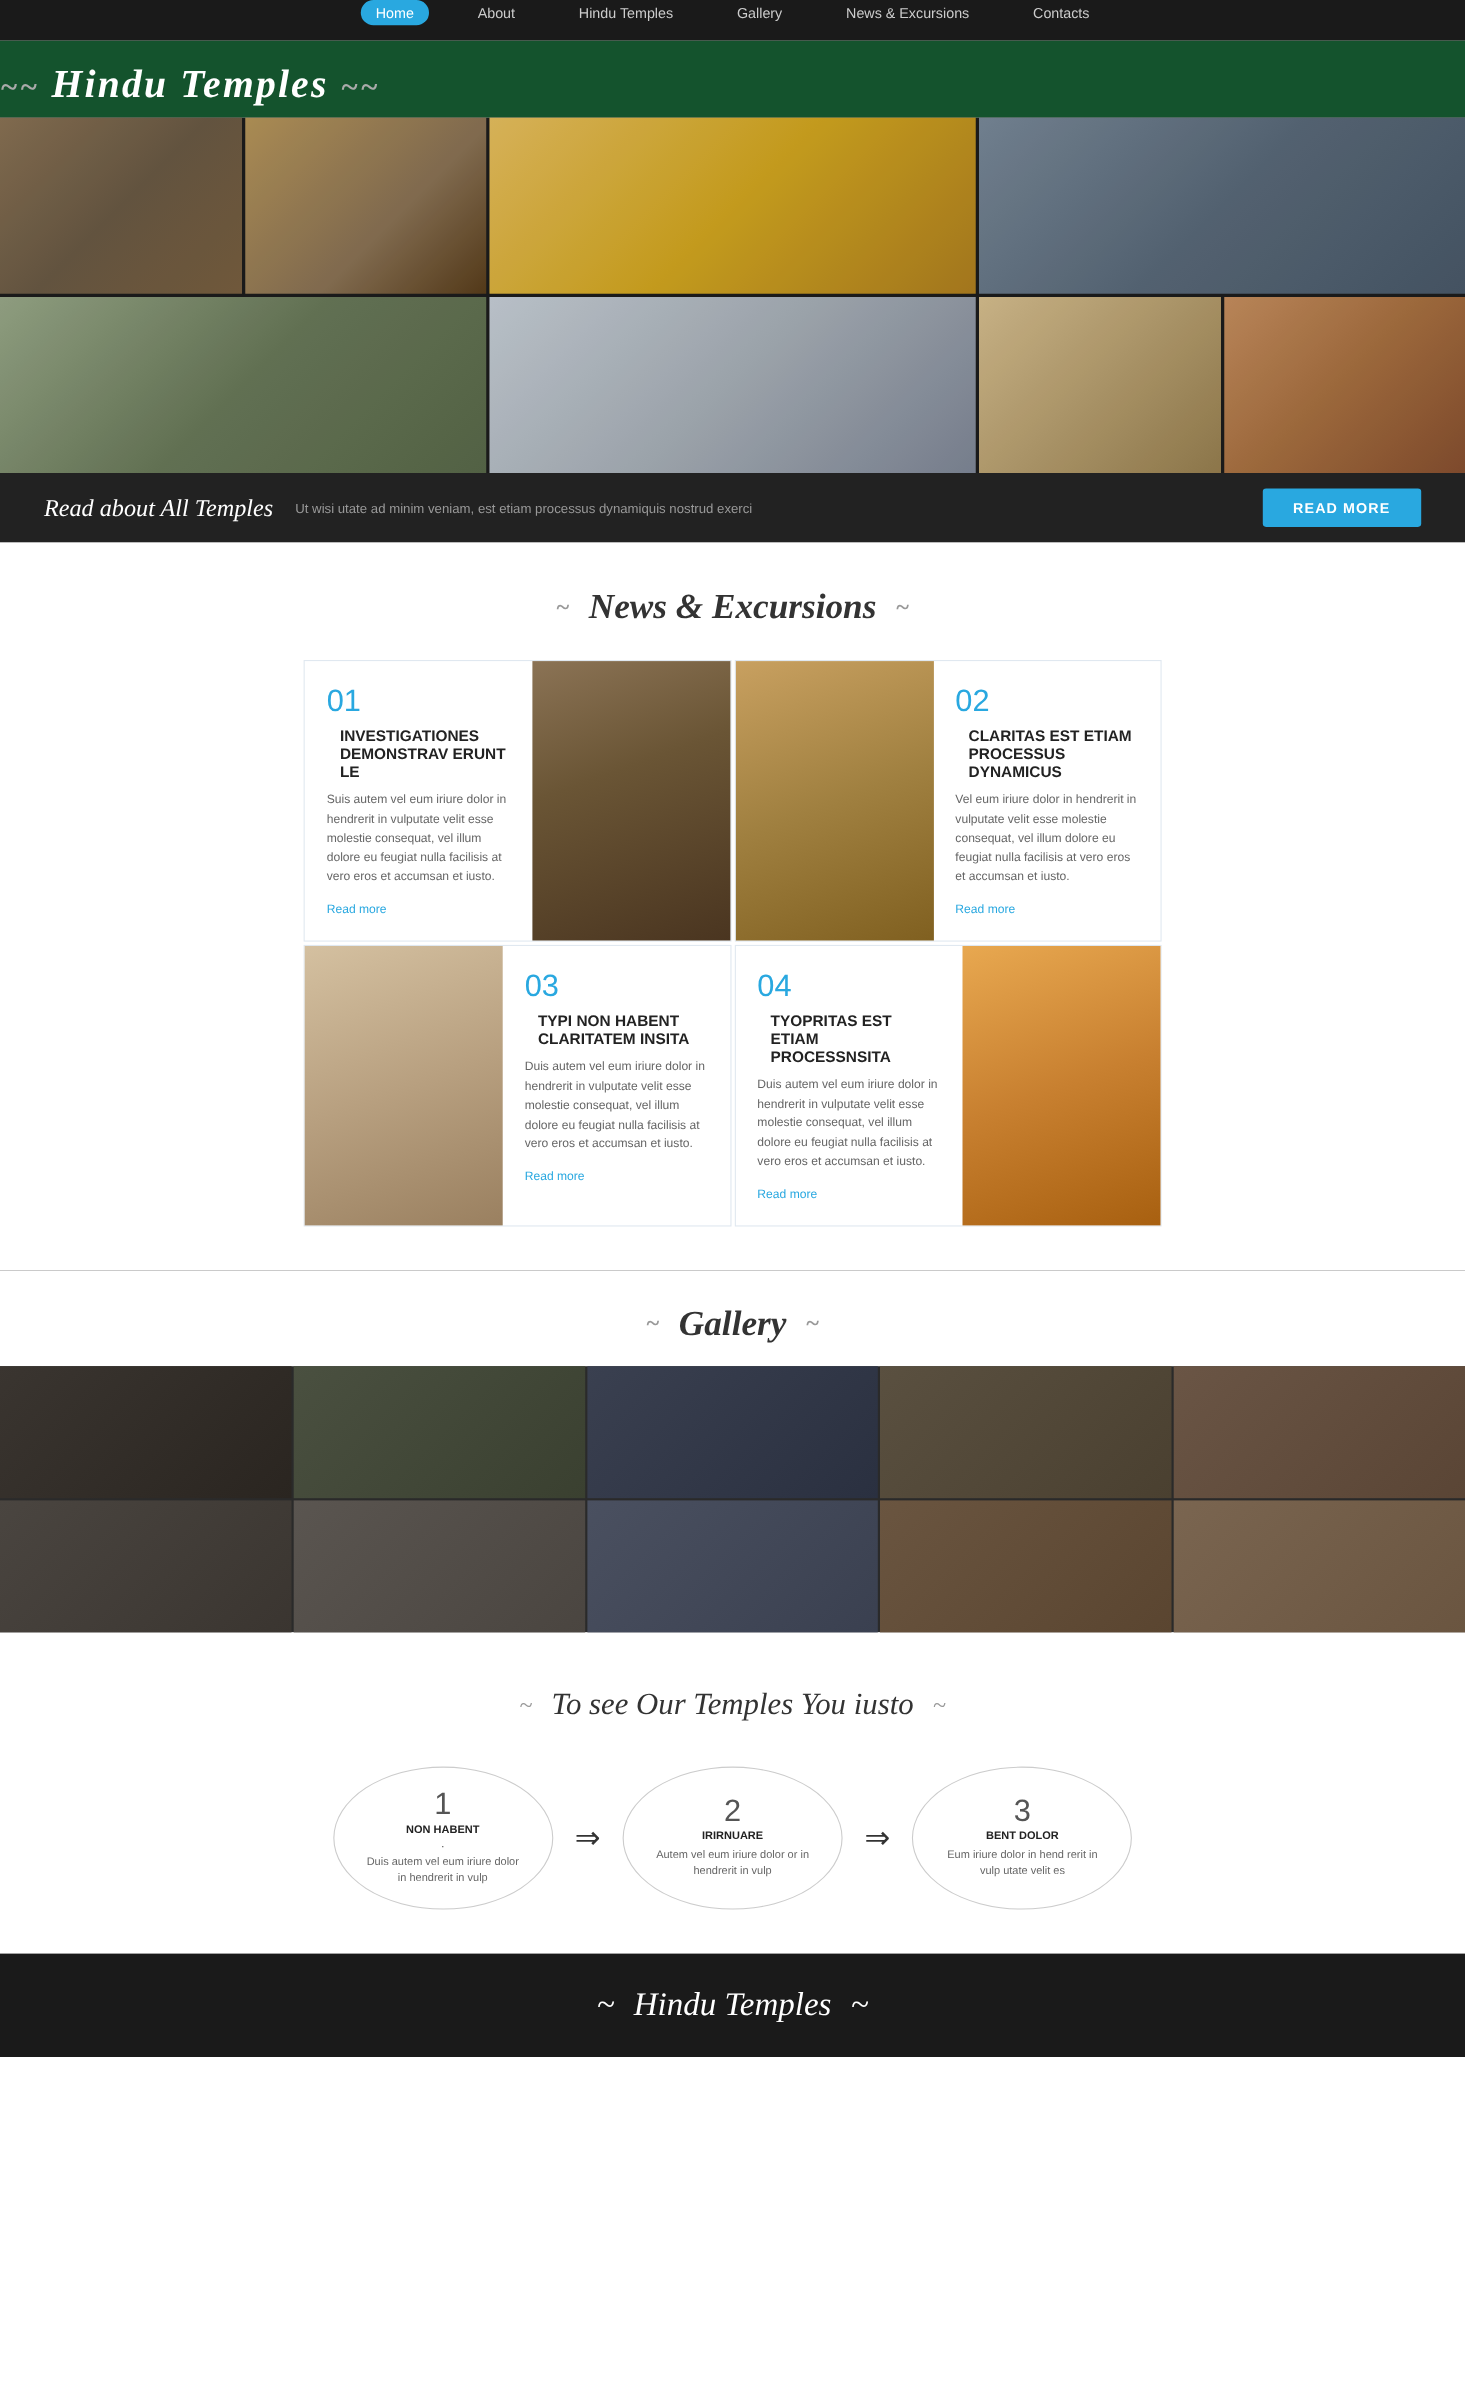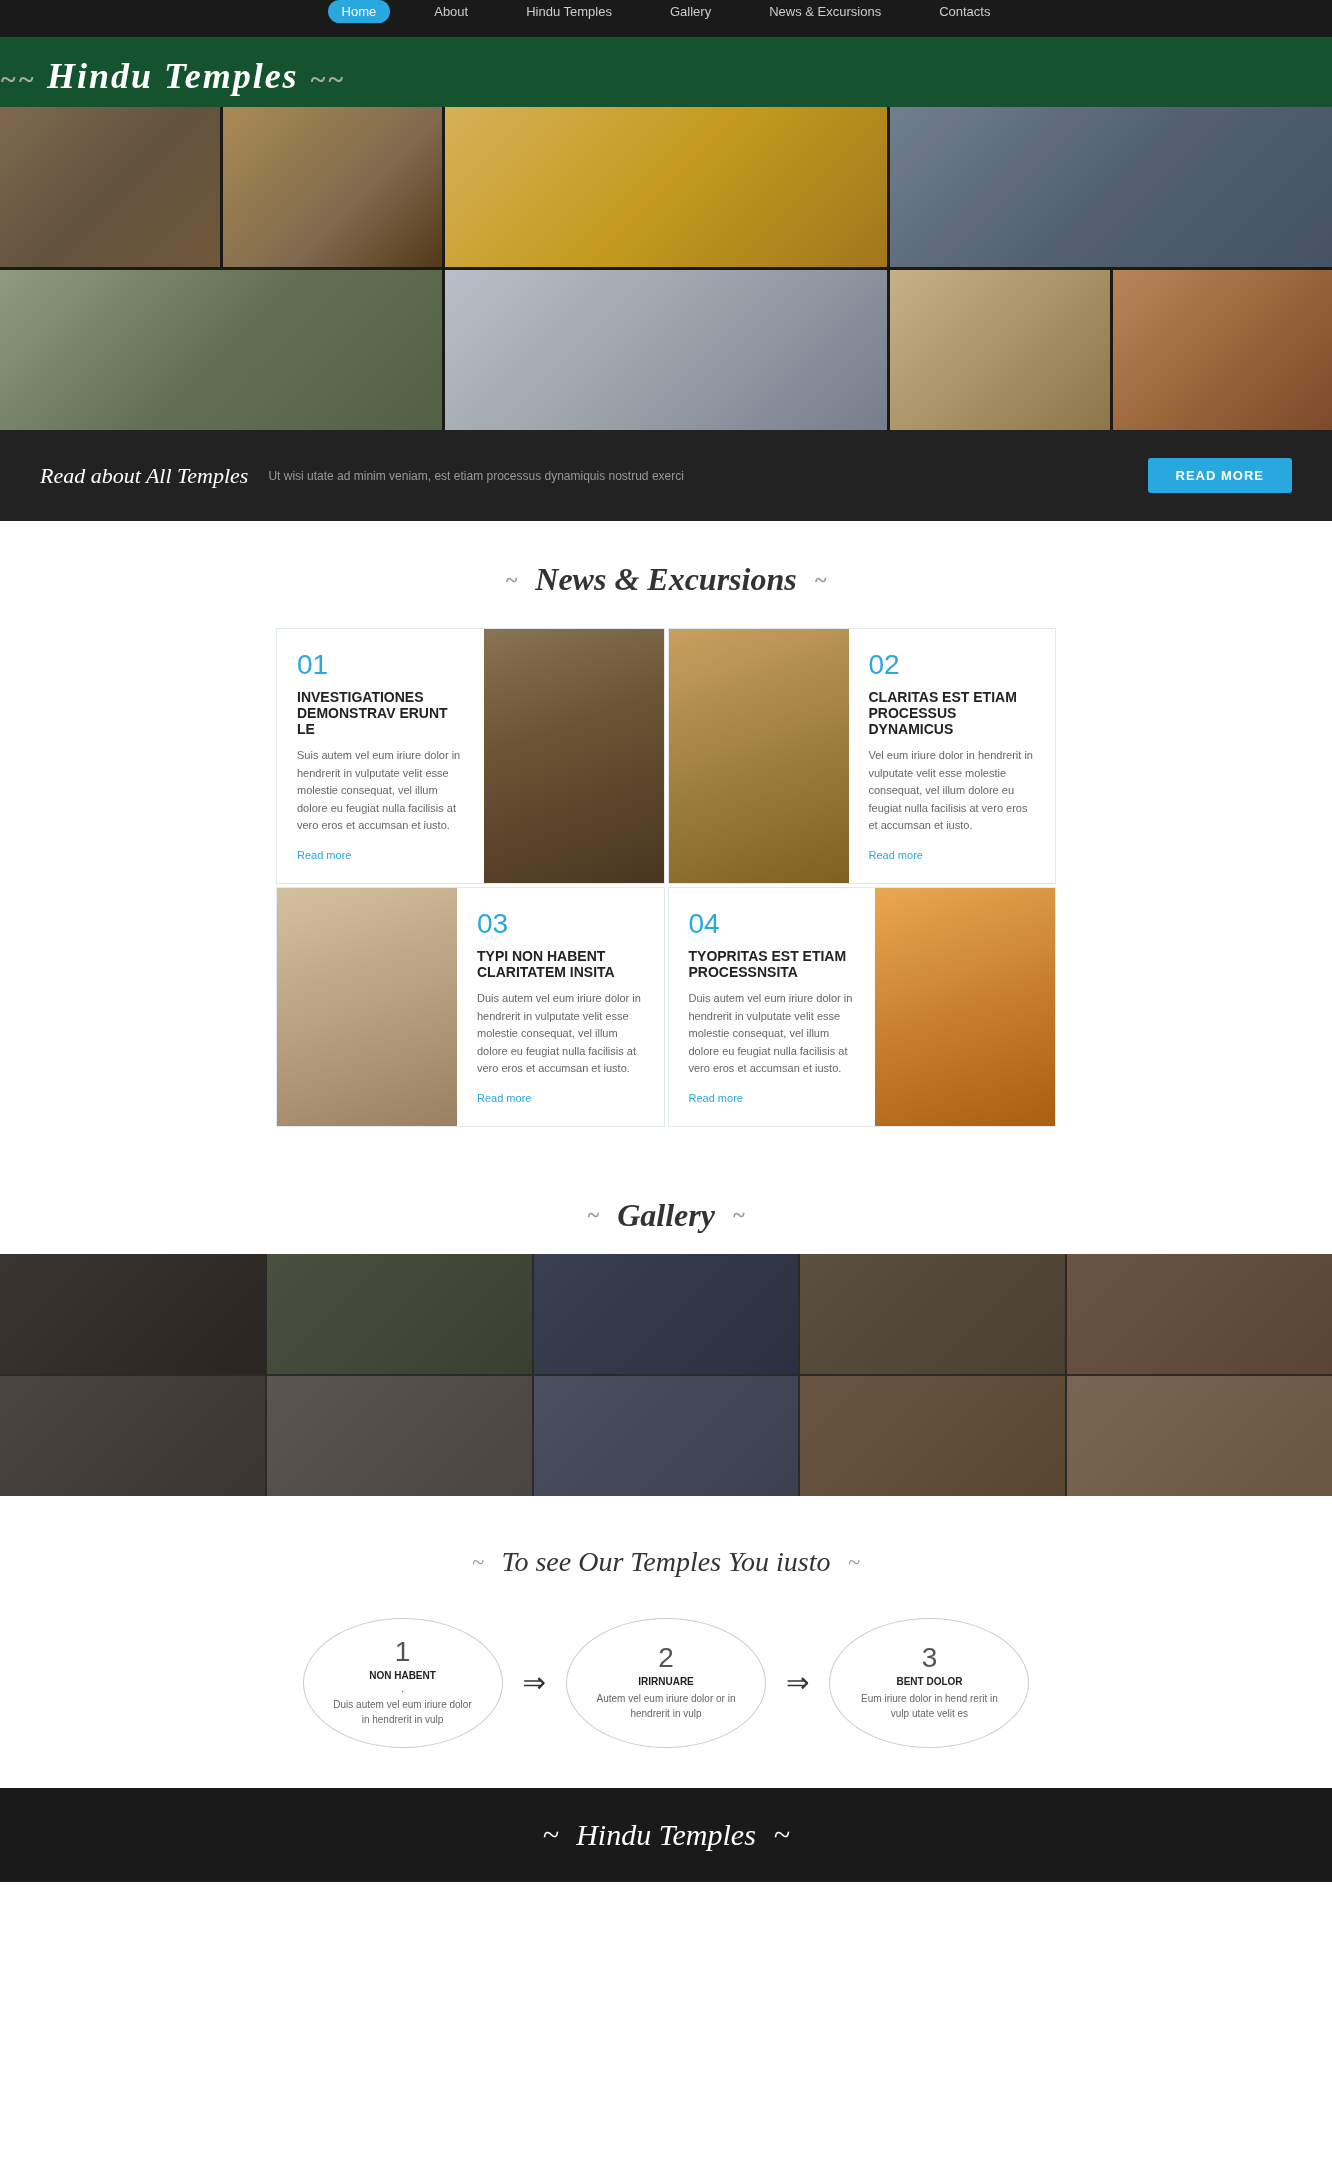--- a/index.html
+++ b/index.html
@@ -72,21 +72,21 @@
     }
 
     
     .span2 { grid-column: span 2; }
 
     
     .read-bar {
       background: #222;
       display: flex;
       align-items: center;
-      padding: 28px 40px;
+      padding: 14px 40px;
       gap: 20px;
     }
     .read-bar .italic-text {
       font-family: Georgia, serif;
       font-style: italic;
       color: #fff;
       font-size: 22px;
       white-space: nowrap;
     }
     .read-bar .subtext {
@@ -152,20 +152,21 @@
       font-size: 28px;
       font-weight: 300;
       margin-bottom: 8px;
     }
     .news-title {
       font-size: 14px;
       font-weight: bold;
       color: #222;
       margin-bottom: 10px;
       text-transform: uppercase;
+      margin-left: 12px;
     }
     .news-text {
       font-size: 11px;
       color: #666;
       line-height: 1.6;
       margin-bottom: 10px;
     }
     .news-link {
       color: #29a8e0;
       font-size: 11px;

